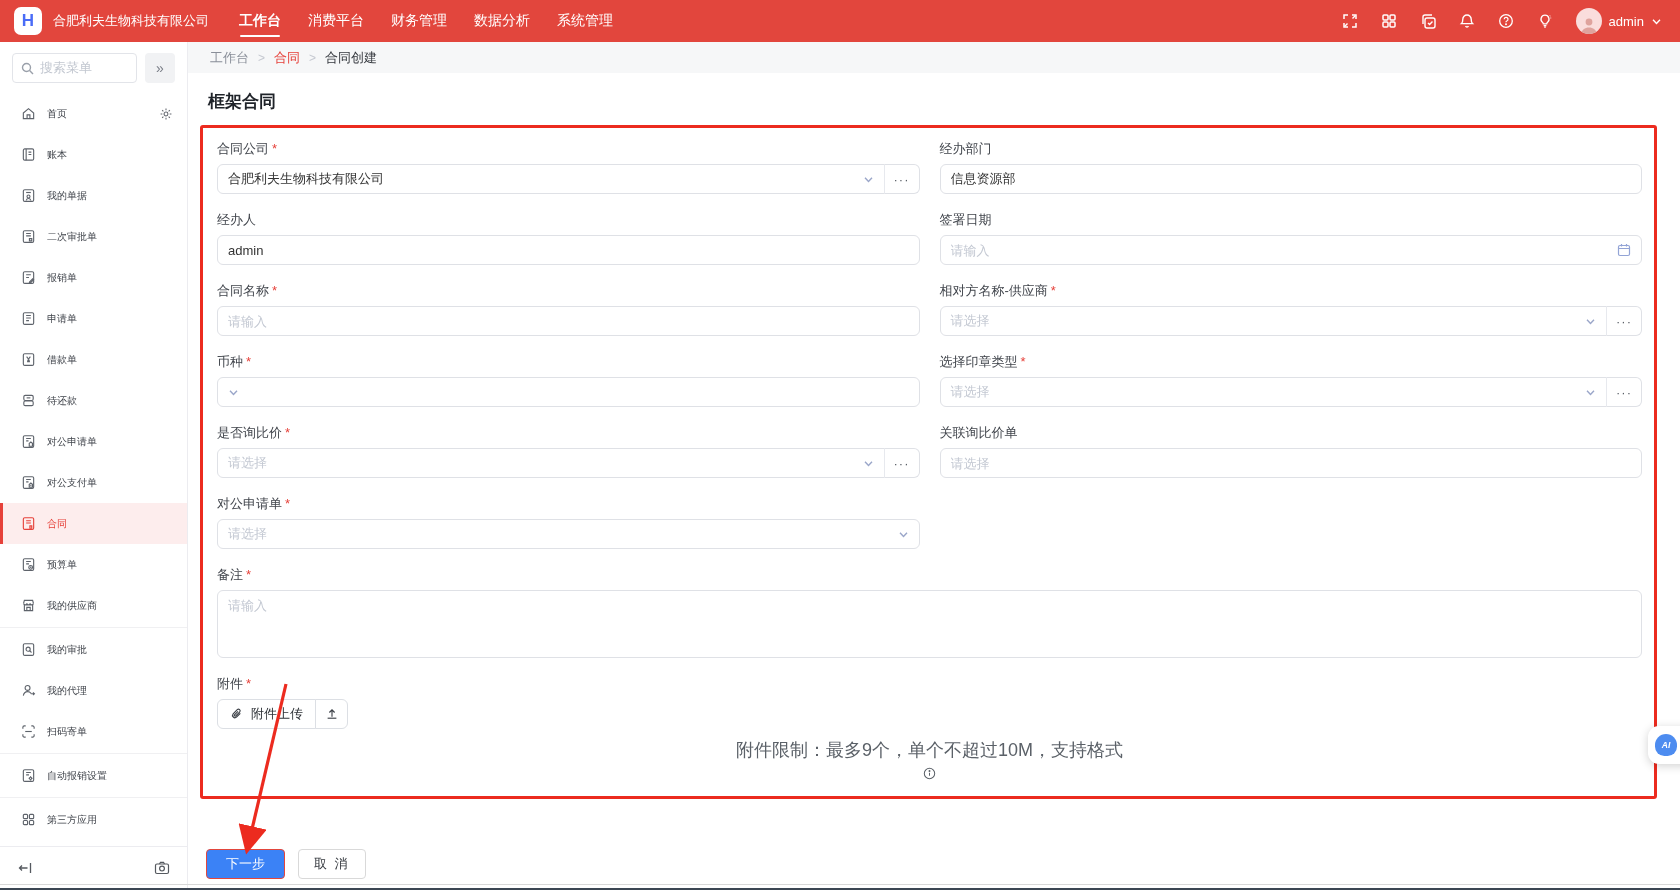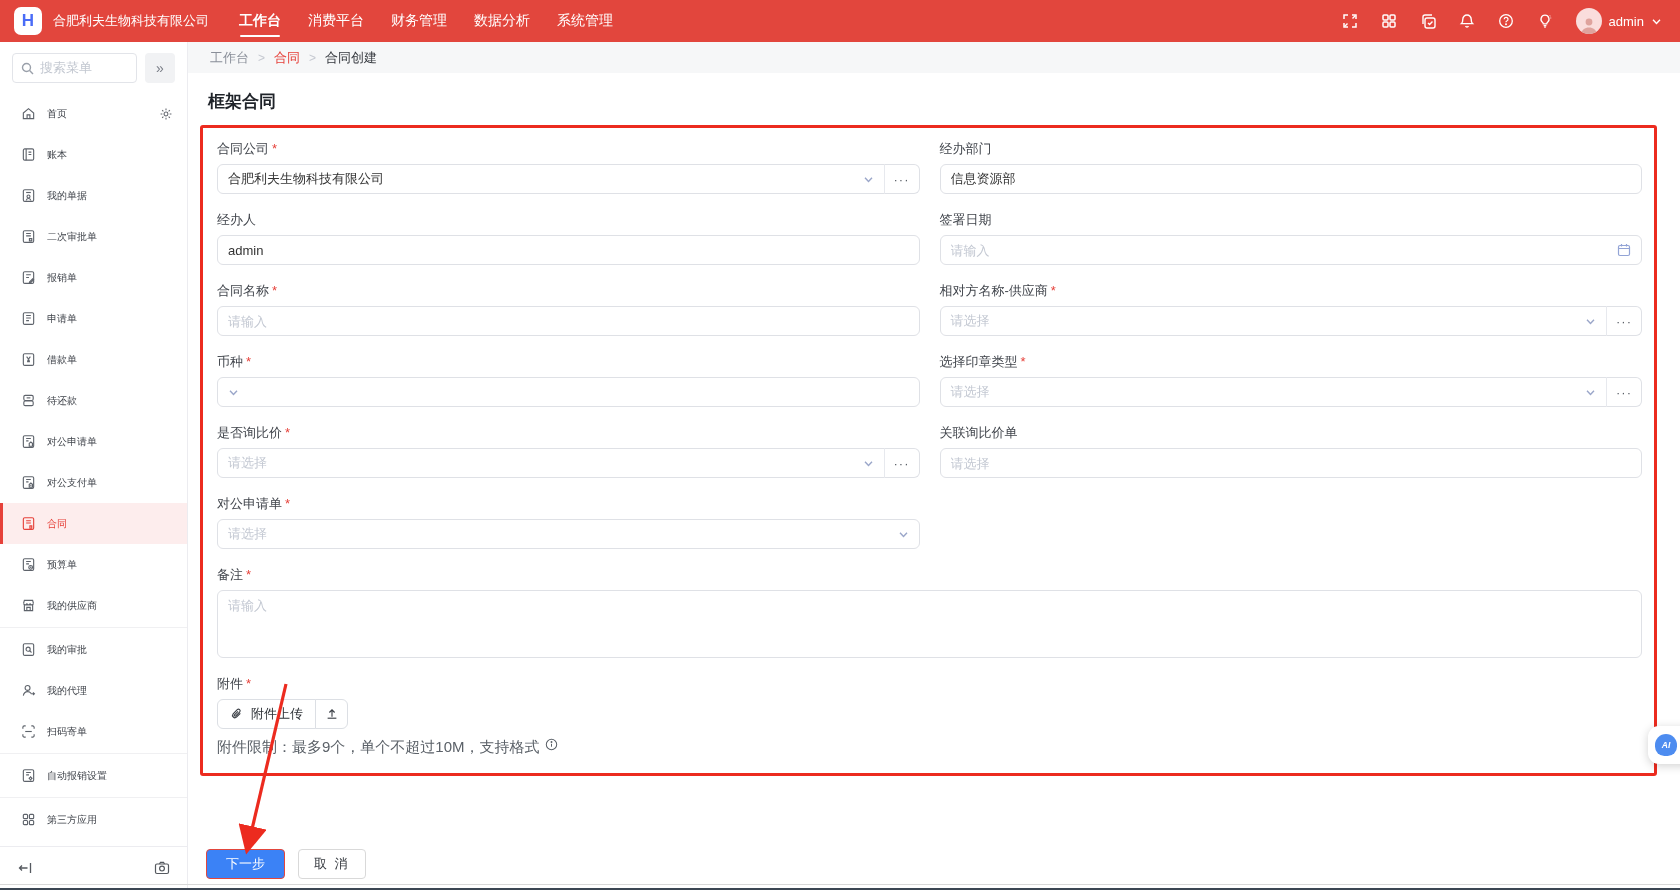--- a/index.html
+++ b/index.html
@@ -63,21 +63,21 @@
   .group { display:flex; align-items:stretch; }
   .group .ctrl { flex:1; border-radius:6px 0 0 6px; }
   .more-btn { width:36px; border:1px solid #dfe1e6; border-left:1px solid #e7e9ee; border-radius:0 6px 6px 0; margin-left:-1px; display:flex; align-items:center; justify-content:center; color:#595f66; font-size:13px; letter-spacing:1px; cursor:pointer; background:#fff; }
   .area { height:68px; align-items:flex-start; padding:6px 10px; }
   .area textarea { resize:none; width:100%; height:100%; border:none; outline:none; font:inherit; font-size:13px; color:#333; }
   .area textarea::placeholder { color:#c3c8d2; }
 
   .attach-group { display:inline-flex; }
   .btn-attach { height:30px; border:1px solid #dcdfe4; border-radius:6px 0 0 6px; background:#fff; display:flex; align-items:center; gap:7px; padding:0 12px; font-size:13px; color:#2f3338; cursor:pointer; }
   .btn-upload { width:33px; height:30px; border:1px solid #dcdfe4; border-radius:0 6px 6px 0; margin-left:-1px; background:#fff; display:flex; align-items:center; justify-content:center; color:#3c4047; cursor:pointer; }
-  .attach-hint { margin-top:9px; font-size:15px; color:#5b6168; display:flex; align-items:flex-start; gap:5px; }
+  .attach-hint { margin-top:9px; font-size:18px; color:#5b6168; display:flex; align-items:center; gap:5px;flex-direction:column; }
 
   
   .actions { position:absolute; left:18px; bottom:9px; display:flex; gap:13px; }
   .btn-primary { height:30px; padding:0 19px; background:#3b82f6; border:1px solid #e2463d; color:#fff; font-size:13px; border-radius:4px; cursor:pointer; }
   .btn-default { height:30px; padding:0 15px; background:#fff; border:1px solid #d9d9d9; color:#33373d; font-size:13px; border-radius:4px; cursor:pointer; letter-spacing:2px; }
   .bottom-line { position:absolute; left:0; right:0; bottom:3px; height:1px; background:#d8d8d8; }
 
   
   .arrow-svg { position:absolute; left:225px; top:670px; pointer-events:none; }
   .ai-float { position:absolute; right:-16px; top:726px; width:48px; height:38px; background:#fff; border-radius:11px; box-shadow:0 2px 10px rgba(0,0,0,.18); display:flex; align-items:center; padding-left:7px; cursor:pointer; }

